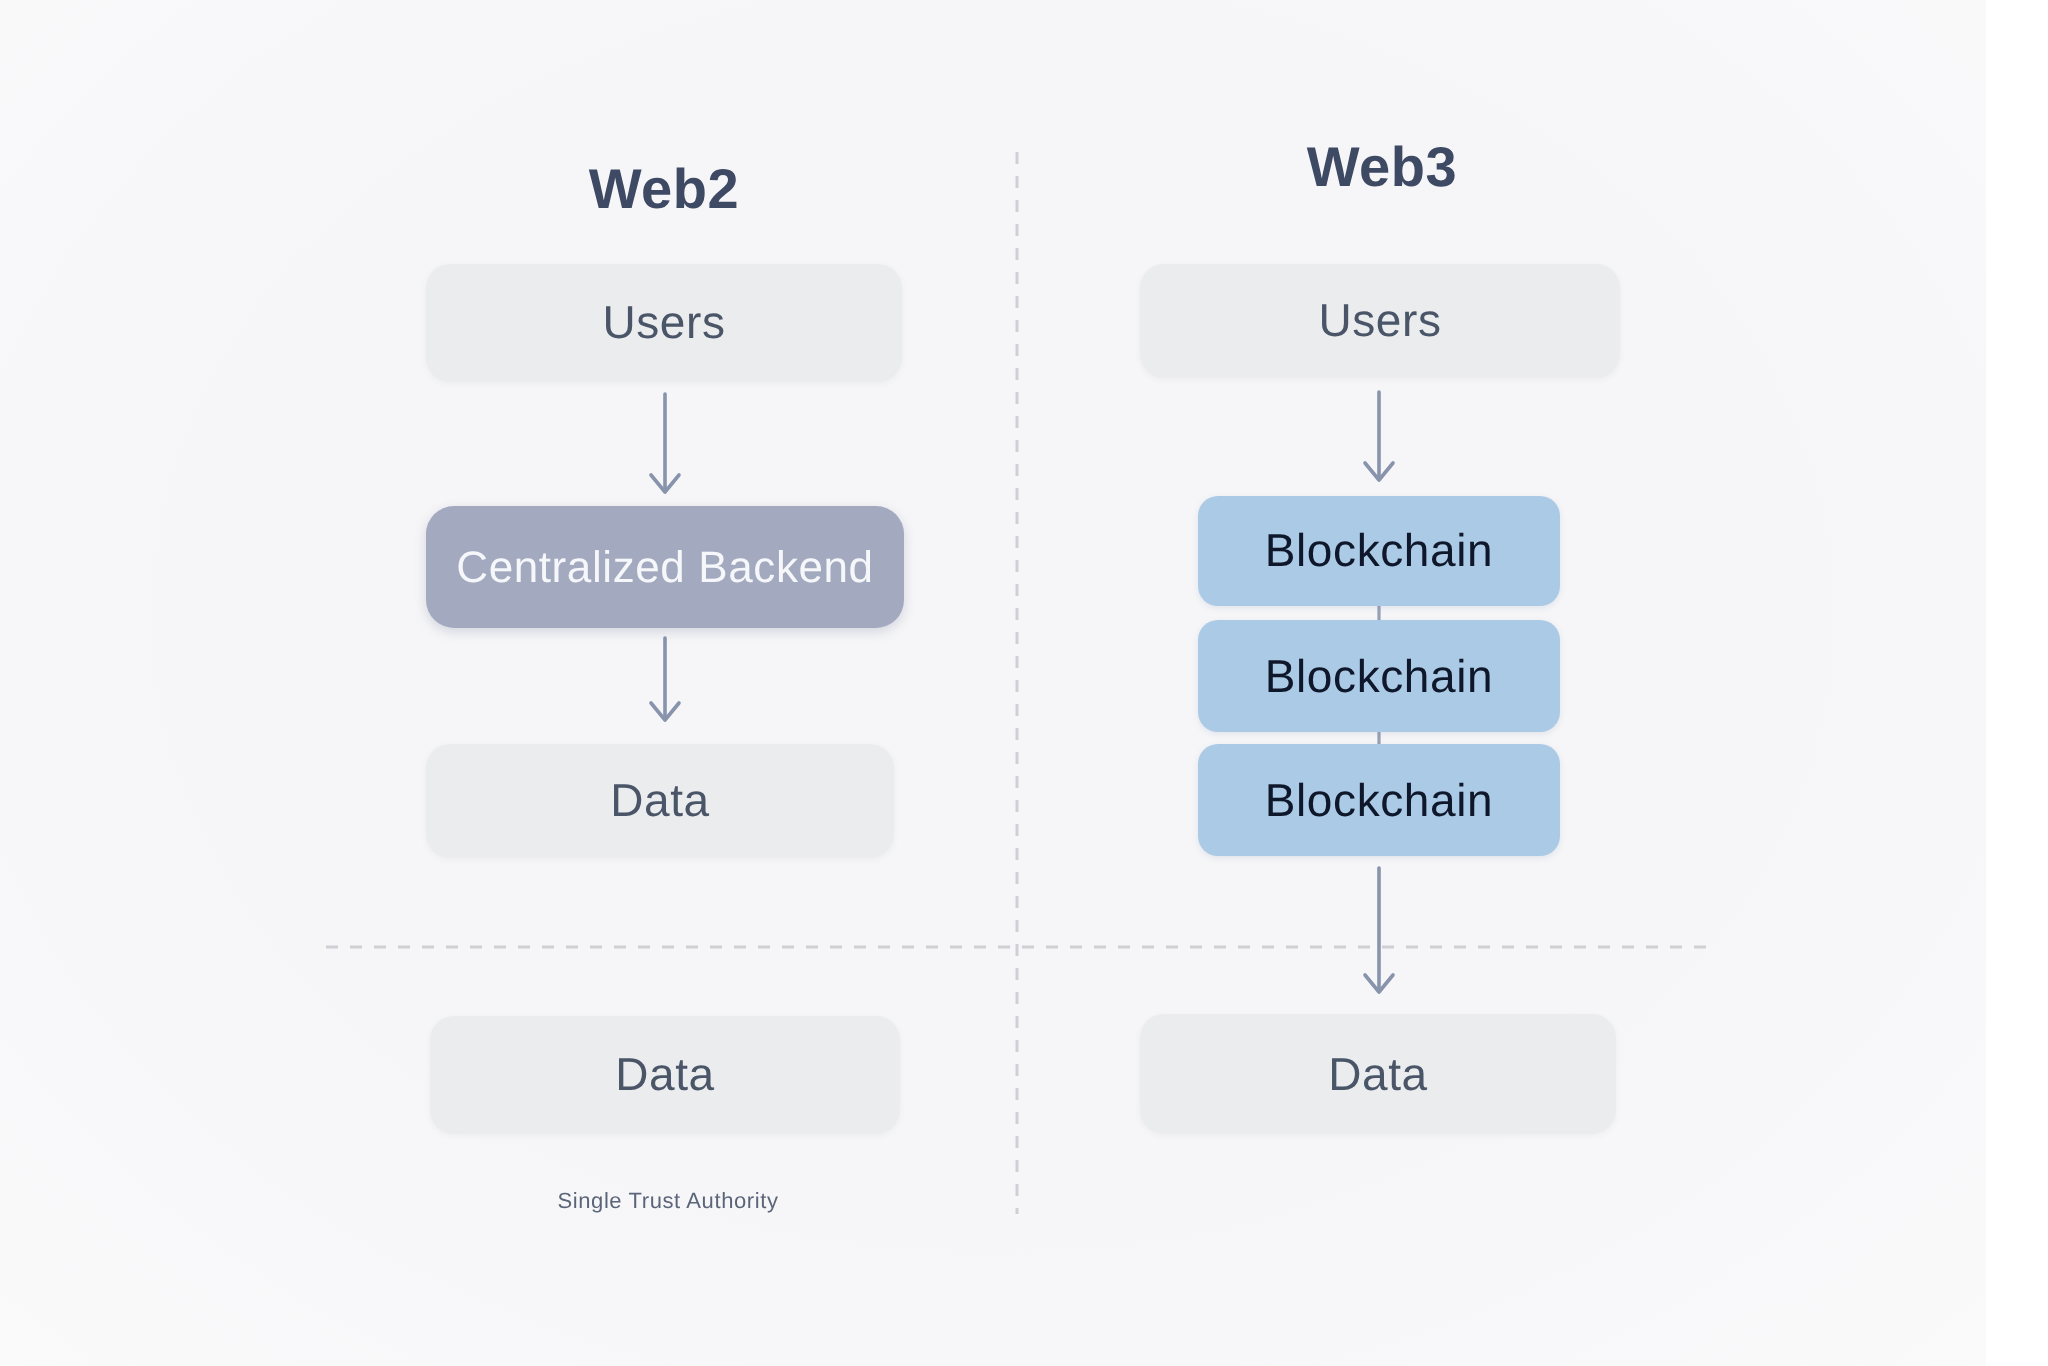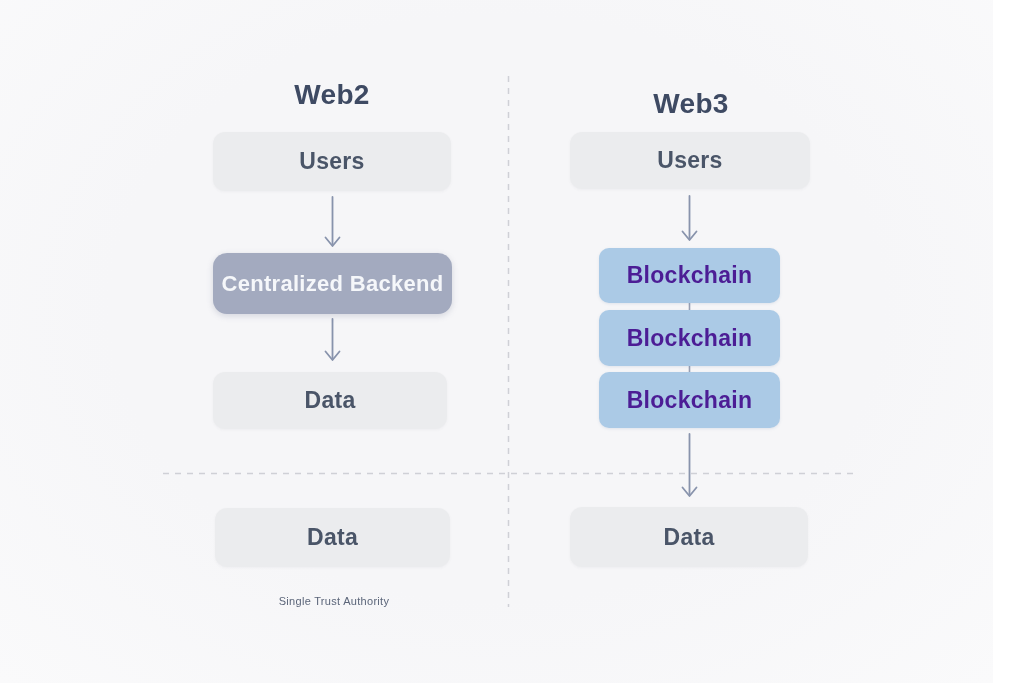--- a/index.html
+++ b/index.html
@@ -24,36 +24,35 @@
   }
   .box {
     position:absolute;
     display:flex;
     align-items:center;
     justify-content:center;
     font-size:23px;
     letter-spacing:0.3px;
     color:#4a5568;
     white-space:nowrap;
-    font-weight:bold;
   }
   .neutral {
     background:#ebecee;
     border-radius:12px;
     box-shadow:0 1px 3px rgba(70,75,95,0.05);
   }
   .backend {
     background:#a3aabf;
     color:#f5f7fa;
     border-radius:14px;
     box-shadow:0 2px 6px rgba(90,100,130,0.22);
   }
   .chain {
     background:#abcae6;
-    color:#4c1d95;
+    color:#0f172a;
     border-radius:10px;
     box-shadow:0 1px 3px rgba(100,130,170,0.15);
   }
   .caption {
     position:absolute;
     transform:translateX(-50%);
     font-size:11px;
     letter-spacing:0.3px;
     color:#5b6579;
     white-space:nowrap;
@@ -113,21 +112,21 @@
   <div class="box neutral" style="left:213px; top:372px; width:234px; height:57px;">
     <span>Data</span>
   </div>
 
   <div class="box neutral" style="left:215px; top:508px; width:235px; height:59px;">
     <span>Data</span>
   </div>
 
   <div class="caption" style="left:334px; top:595px;">Single Trust Authority</div>
 
-  <div class="title" style="left:691px; top:88px;">Web3</div>
+  <div class="title" style="left:691px; top:68px;">Web3</div>
 
   <div class="box neutral" style="left:570px; top:132px; width:240px; height:57px;">
     <span>Users</span>
   </div>
 
   <div class="box chain" style="left:599px; top:248px; width:181px; height:55px;">
     <span>Blockchain</span>
   </div>
 
   <div class="box chain" style="left:599px; top:310px; width:181px; height:56px;">

